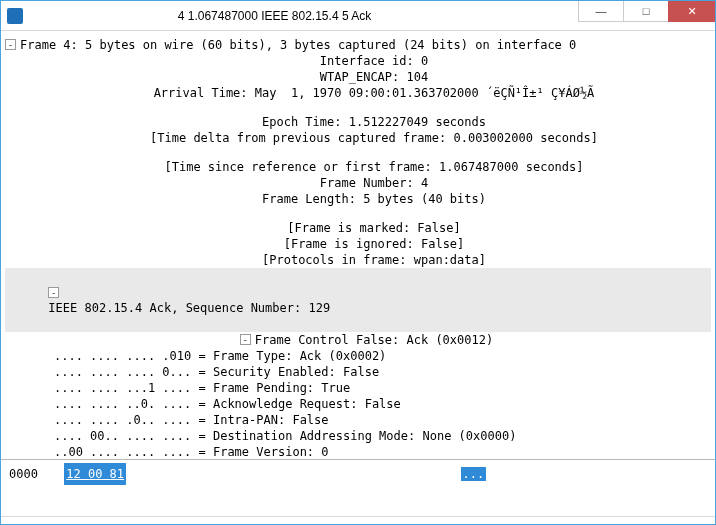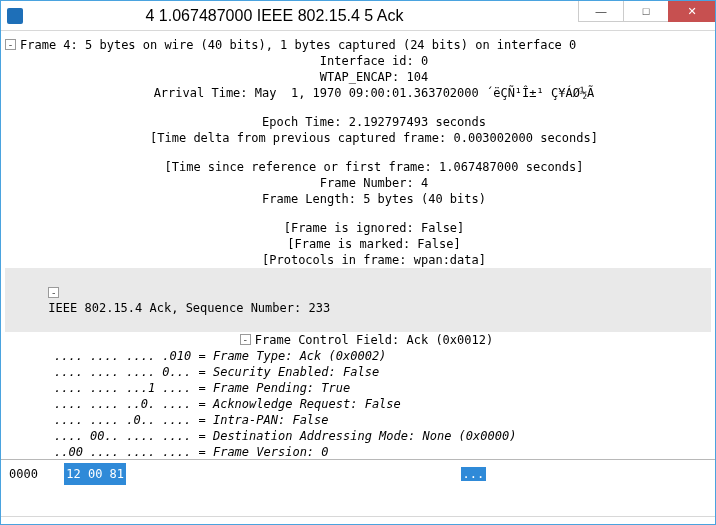--- a/index.html
+++ b/index.html
@@ -23,21 +23,21 @@
   .app-icon {
     width: 16px; height: 16px;
     background: #1e6fb8;
     display: inline-block;
     margin-right: 8px;
     border-radius: 2px;
   }
   .titlebar-title {
     flex: 1;
     text-align: center;
-    font-size: 16px;
+    font-size: 12px;
     color: #000;
     padding-right: 60px;
   }
   .win-controls { display: flex; height: 100%; }
   .win-btn {
     width: 46px; height: 22px;
     display:flex; align-items:center; justify-content:center;
     font-family: "Segoe UI Symbol", sans-serif;
     font-size: 11px;
     color: #333;
@@ -66,32 +66,32 @@
     border: 1px solid #9a9a9a;
     display:inline-flex; align-items:center; justify-content:center;
     font-size:10px; line-height:9px;
     margin-right: 4px; margin-top:2px;
     color:#555; background:#fff;
     flex-shrink:0;
     font-family: monospace;
   }
   .toggle.spacer { border:none; background:transparent; }
   .indent-1 { padding-left: 17px; justify-content: center; }
-  .indent-2 { padding-left: 34px; font-style: italic; }
+  .indent-2 { padding-left: 34px; }
   .highlighted { background:#e9e9e9; display:block; }
   .hex-pane {
     height: 56px;
     padding: 6px 8px;
     font-family: "Lucida Console", Consolas, monospace;
     font-size: 12px;
     background:#fff;
     border-top:1px solid #fff;
   }
   .hex-offset { display:inline-block; width:48px; }
-  .hex-sel { background:#2f8ad8; color:#fff; padding:4px 2px; }
+  .hex-sel { background:#2f8ad8; color:#fff; padding:4px 2px;text-decoration:underline; }
   .hex-ascii-sel { background:#2f8ad8; color:#fff; padding:0 2px; display:inline-block; }
   .statusbar {
     height:8px;
     background:#fff;
     border-top:1px solid #d8d8d8;
   }
   .txt { white-space: pre; }
 </style>
 </head>
 <body>
@@ -105,46 +105,46 @@
     <div class="win-btn close">✕</div>
   </div>
 </div>
 
 <div class="content">
 
   <div class="tree-pane">
 
     <div class="tree-line">
       <span class="toggle">-</span>
-      <span class="txt">Frame 4: 5 bytes on wire (40 bits), 1 bytes captured (24 bits) on interface 0</span>
+      <span class="txt">Frame 4: 5 bytes on wire (60 bits), 3 bytes captured (24 bits) on interface 0</span>
     </div>
 
     <div class="tree-line indent-1"><span class="toggle spacer"></span><span class="txt">Interface id: 0</span></div>
     <div class="tree-line indent-1"><span class="toggle spacer"></span><span class="txt">WTAP_ENCAP: 104</span></div>
     <div class="tree-line indent-1"><span class="toggle spacer"></span><span class="txt">Arrival Time: May  1, 1970 09:00:01.363702000 ´ëÇÑ¹Î±¹ Ç¥ÁØ½Ã</span></div>
     <div class="tree-line indent-1"><span class="toggle spacer"></span></div>
-    <div class="tree-line indent-1"><span class="toggle spacer"></span><span class="txt">Epoch Time: 2.192797493 seconds</span></div>
+    <div class="tree-line indent-1"><span class="toggle spacer"></span><span class="txt">Epoch Time: 1.512227049 seconds</span></div>
     <div class="tree-line indent-1"><span class="toggle spacer"></span><span class="txt">[Time delta from previous captured frame: 0.003002000 seconds]</span></div>
     <div class="tree-line indent-1"><span class="toggle spacer"></span></div>
     <div class="tree-line indent-1"><span class="toggle spacer"></span><span class="txt">[Time since reference or first frame: 1.067487000 seconds]</span></div>
     <div class="tree-line indent-1"><span class="toggle spacer"></span><span class="txt">Frame Number: 4</span></div>
     <div class="tree-line indent-1"><span class="toggle spacer"></span><span class="txt">Frame Length: 5 bytes (40 bits)</span></div>
     <div class="tree-line indent-1"><span class="toggle spacer"></span></div>
+    <div class="tree-line indent-1"><span class="toggle spacer"></span><span class="txt">[Frame is marked: False]</span></div>
     <div class="tree-line indent-1"><span class="toggle spacer"></span><span class="txt">[Frame is ignored: False]</span></div>
-    <div class="tree-line indent-1"><span class="toggle spacer"></span><span class="txt">[Frame is marked: False]</span></div>
     <div class="tree-line indent-1"><span class="toggle spacer"></span><span class="txt">[Protocols in frame: wpan:data]</span></div>
 
     <div class="tree-line highlighted">
       <span class="toggle">-</span>
-      <span class="txt">IEEE 802.15.4 Ack, Sequence Number: 233</span>
+      <span class="txt">IEEE 802.15.4 Ack, Sequence Number: 129</span>
     </div>
 
     <div class="tree-line indent-1">
       <span class="toggle">-</span>
-      <span class="txt">Frame Control Field: Ack (0x0012)</span>
+      <span class="txt">Frame Control False: Ack (0x0012)</span>
     </div>
 
     <div class="tree-line indent-2"><span class="toggle spacer"></span><span class="txt">.... .... .... .010 = Frame Type: Ack (0x0002)</span></div>
     <div class="tree-line indent-2"><span class="toggle spacer"></span><span class="txt">.... .... .... 0... = Security Enabled: False</span></div>
     <div class="tree-line indent-2"><span class="toggle spacer"></span><span class="txt">.... .... ...1 .... = Frame Pending: True</span></div>
     <div class="tree-line indent-2"><span class="toggle spacer"></span><span class="txt">.... .... ..0. .... = Acknowledge Request: False</span></div>
     <div class="tree-line indent-2"><span class="toggle spacer"></span><span class="txt">.... .... .0.. .... = Intra-PAN: False</span></div>
     <div class="tree-line indent-2"><span class="toggle spacer"></span><span class="txt">.... 00.. .... .... = Destination Addressing Mode: None (0x0000)</span></div>
     <div class="tree-line indent-2"><span class="toggle spacer"></span><span class="txt">..00 .... .... .... = Frame Version: 0</span></div>
 

